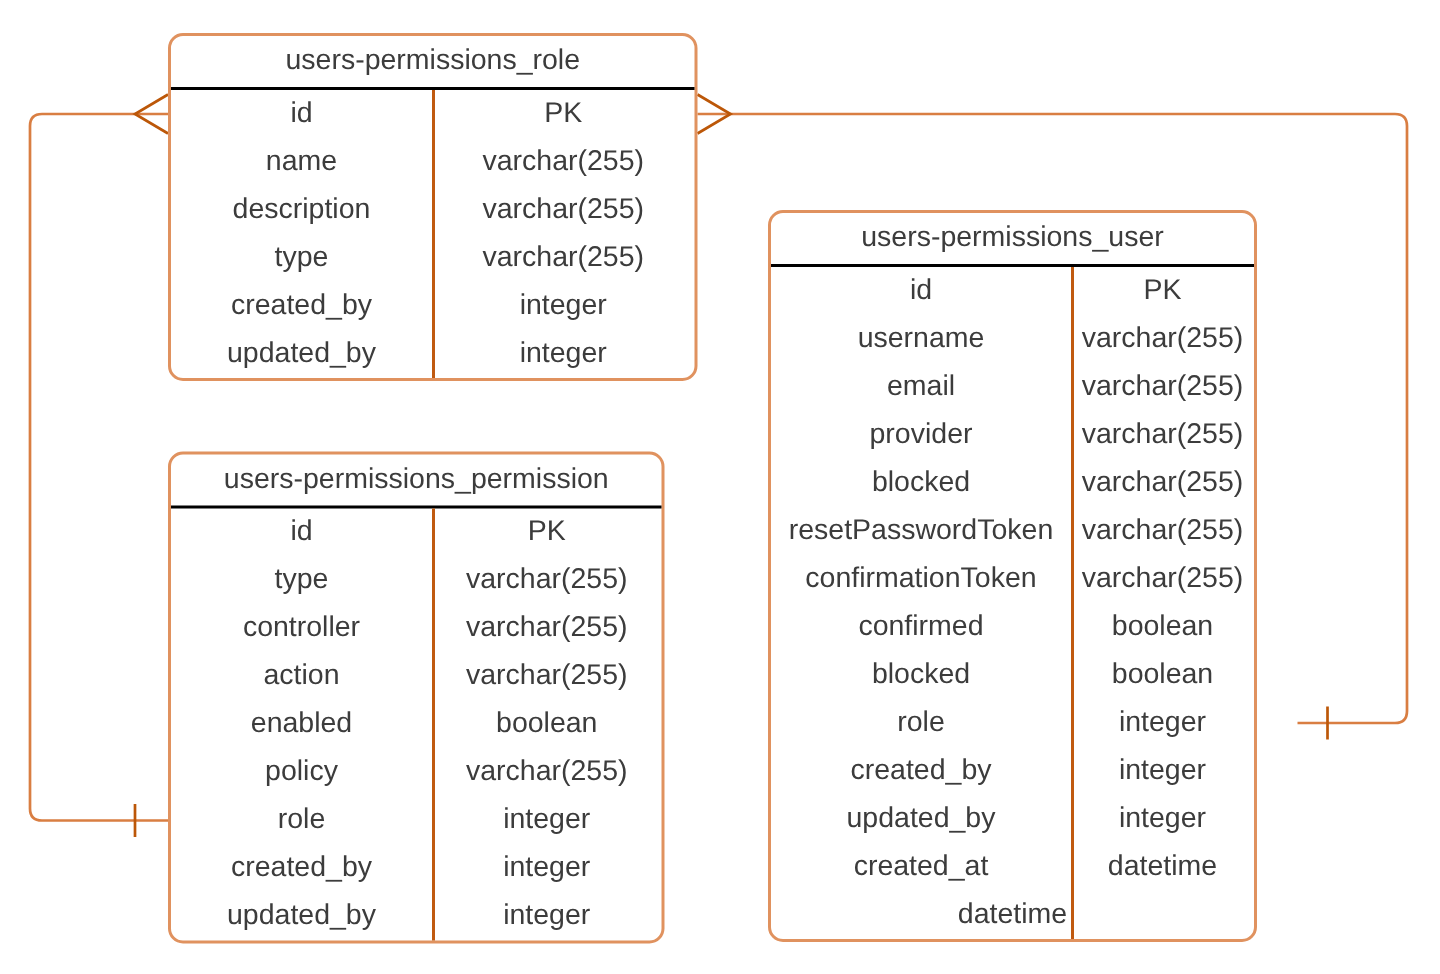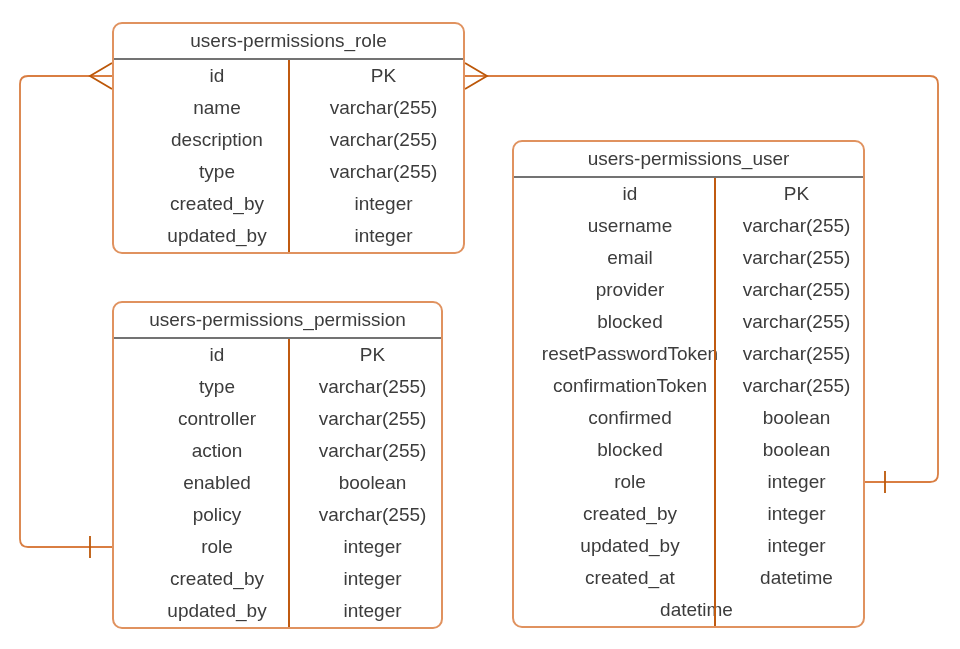--- a/index.html
+++ b/index.html
@@ -18,25 +18,25 @@
   .entity{
     position:absolute;
     box-sizing:border-box;
     background:#ffffff;
     border:2px solid #E0925F;
     border-radius:10px;
   }
   .t-title{
     height:34px;
     display:flex;align-items:center;justify-content:center;
-    border-bottom:2px solid #737373;
+    border-bottom:2px solid #000000;
     font-size:19px;
     white-space:nowrap;
   }
-  .t-body{position:relative;padding-left:16px;}
+  .t-body{position:relative;}
   .col-divider{
     position:absolute;
     top:0;bottom:0;
     left:var(--name-col);
     width:2px;
     background:#C05A10;
   }
   .t-row{display:flex;height:32px;align-items:center;font-size:19px;}
   .cell{white-space:nowrap;overflow:hidden;}
   .cell-name{width:var(--name-col);text-align:center;}
@@ -127,21 +127,21 @@
           <div class="cell cell-name">created_by</div>
           <div class="cell cell-type">integer</div>
         </div>
         <div class="t-row">
           <div class="cell cell-name">updated_by</div>
           <div class="cell cell-type">integer</div>
         </div>
       </div>
   </div>
 
-  <div class="entity" style="left:512px;top:140px;width:353px;--name-col:200px;">
+  <div class="entity" style="left:512px;top:140px;width:326px;--name-col:200px;">
     <div class="t-title">users-permissions_user</div>
     <div class="t-body">
       <div class="col-divider"></div>
     <div class="t-row">
           <div class="cell cell-name">id</div>
           <div class="cell cell-type">PK</div>
         </div>
         <div class="t-row">
           <div class="cell cell-name">username</div>
           <div class="cell cell-type">varchar(255)</div>

